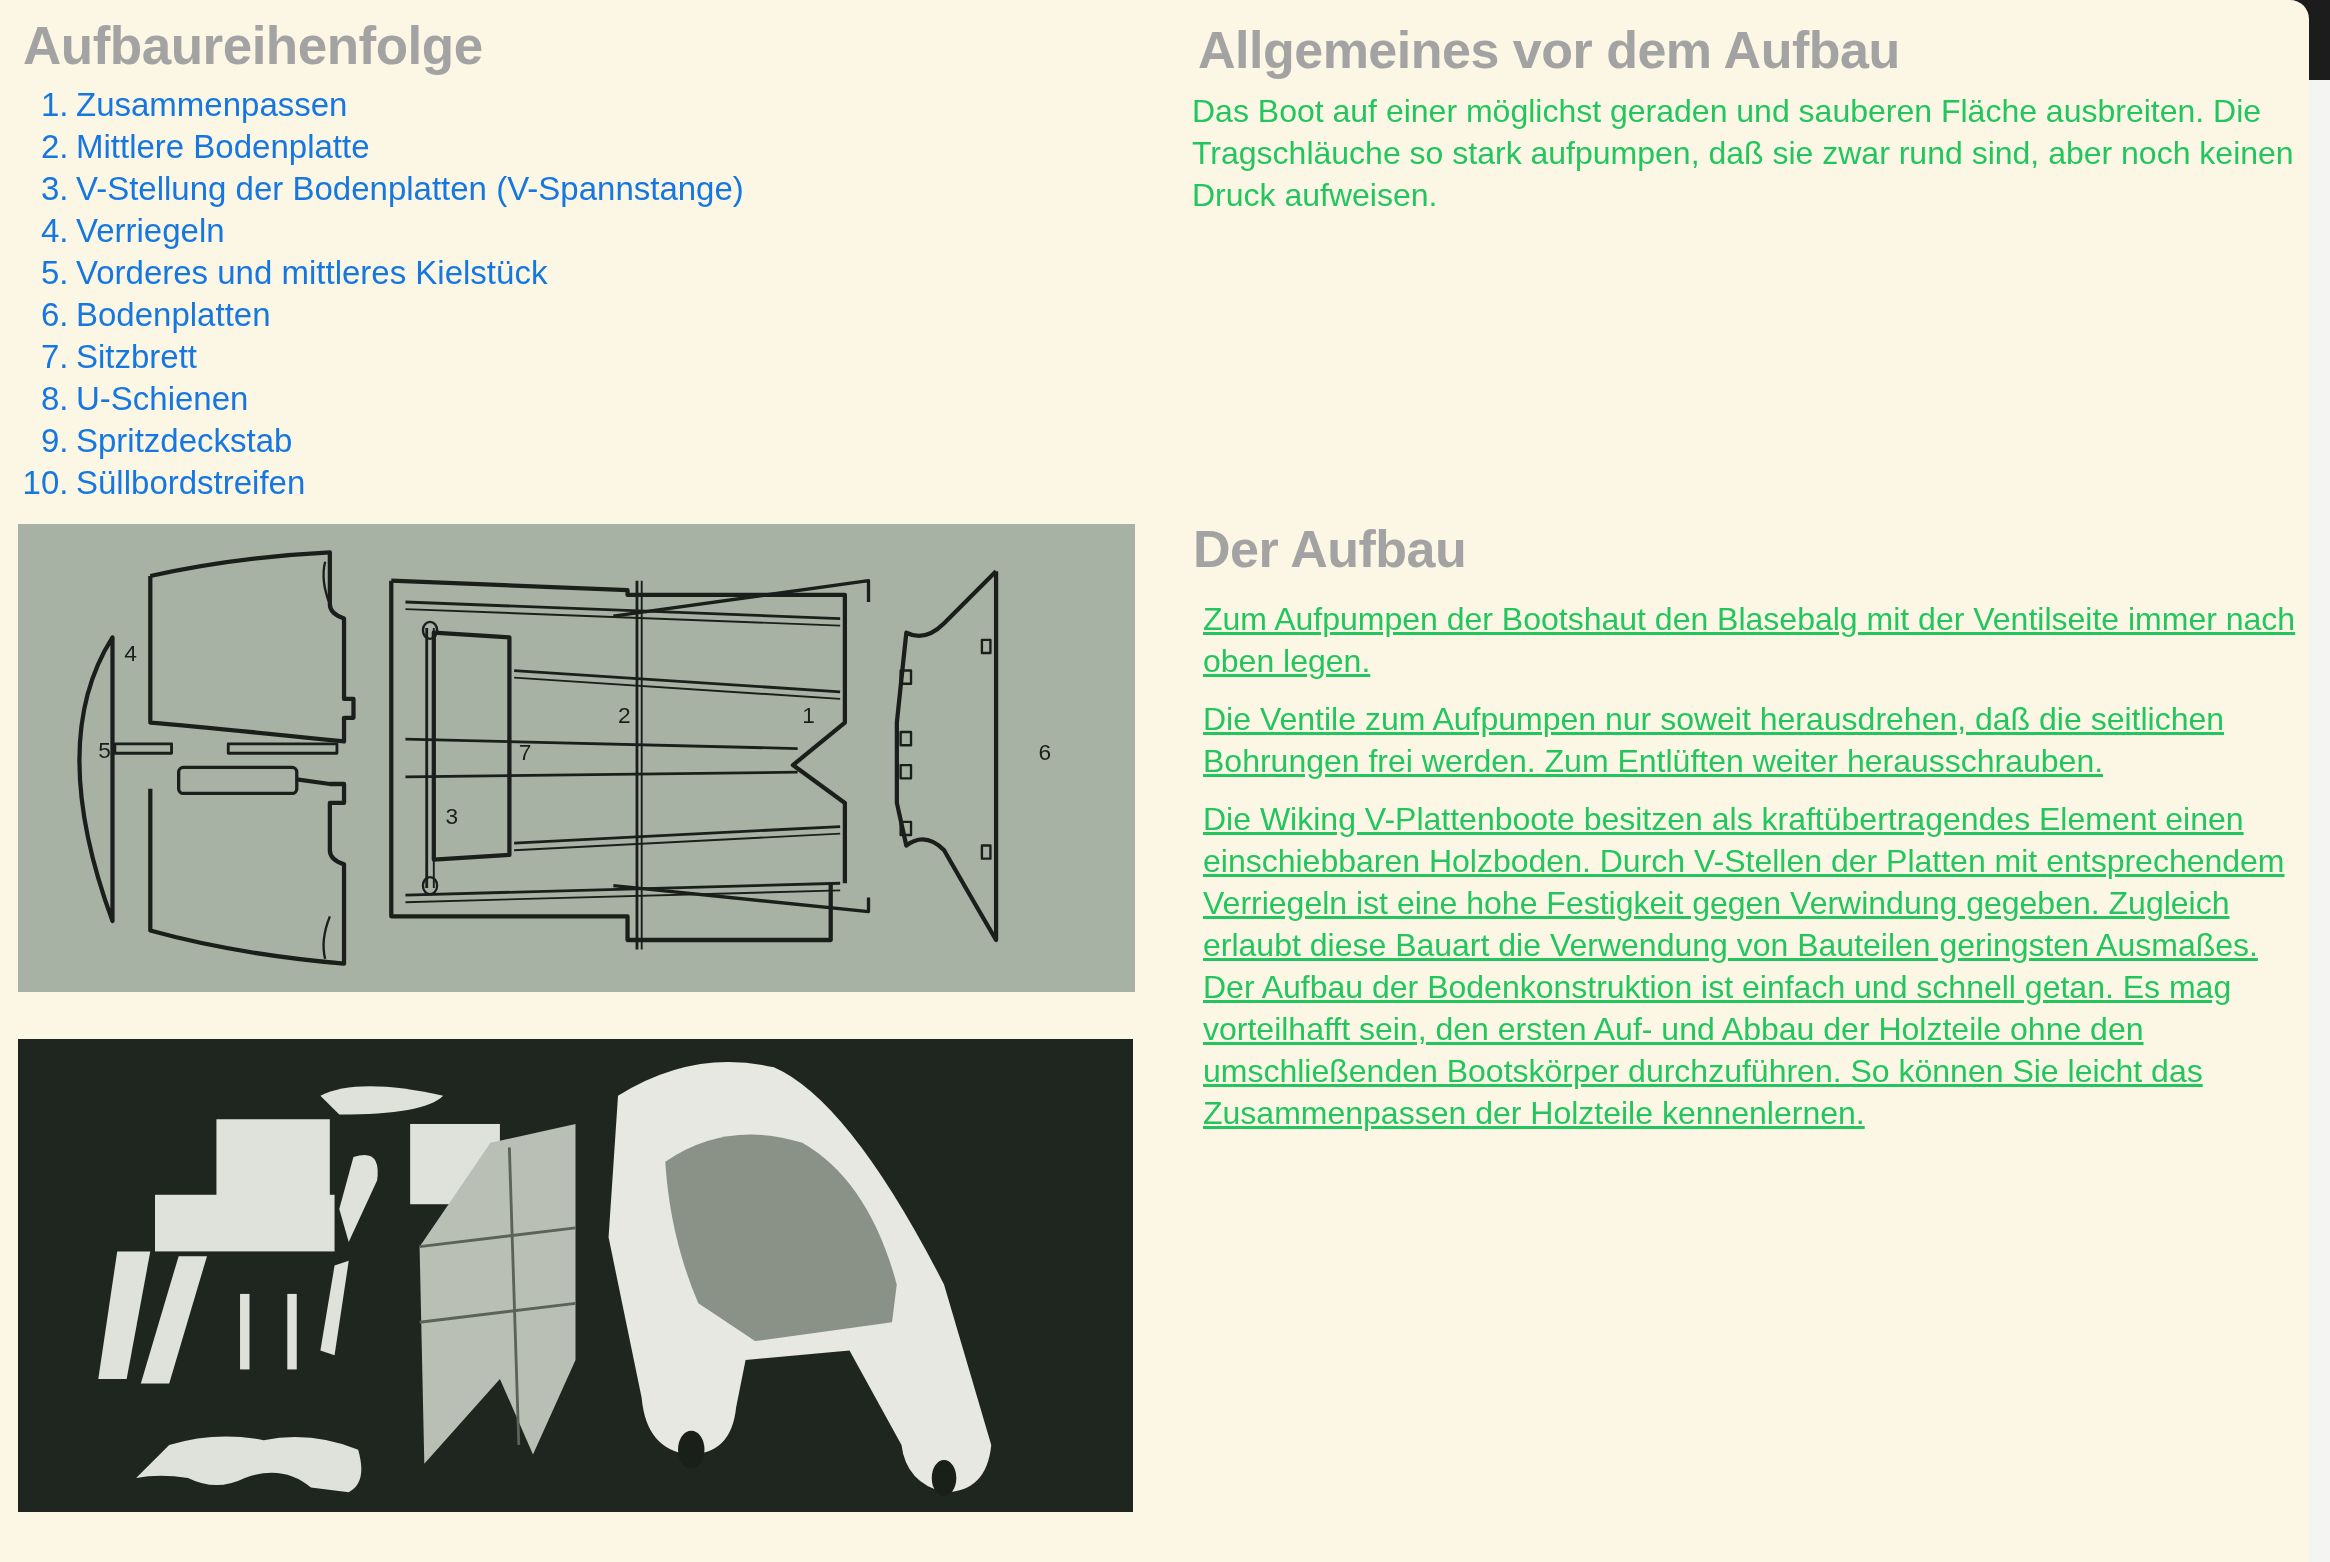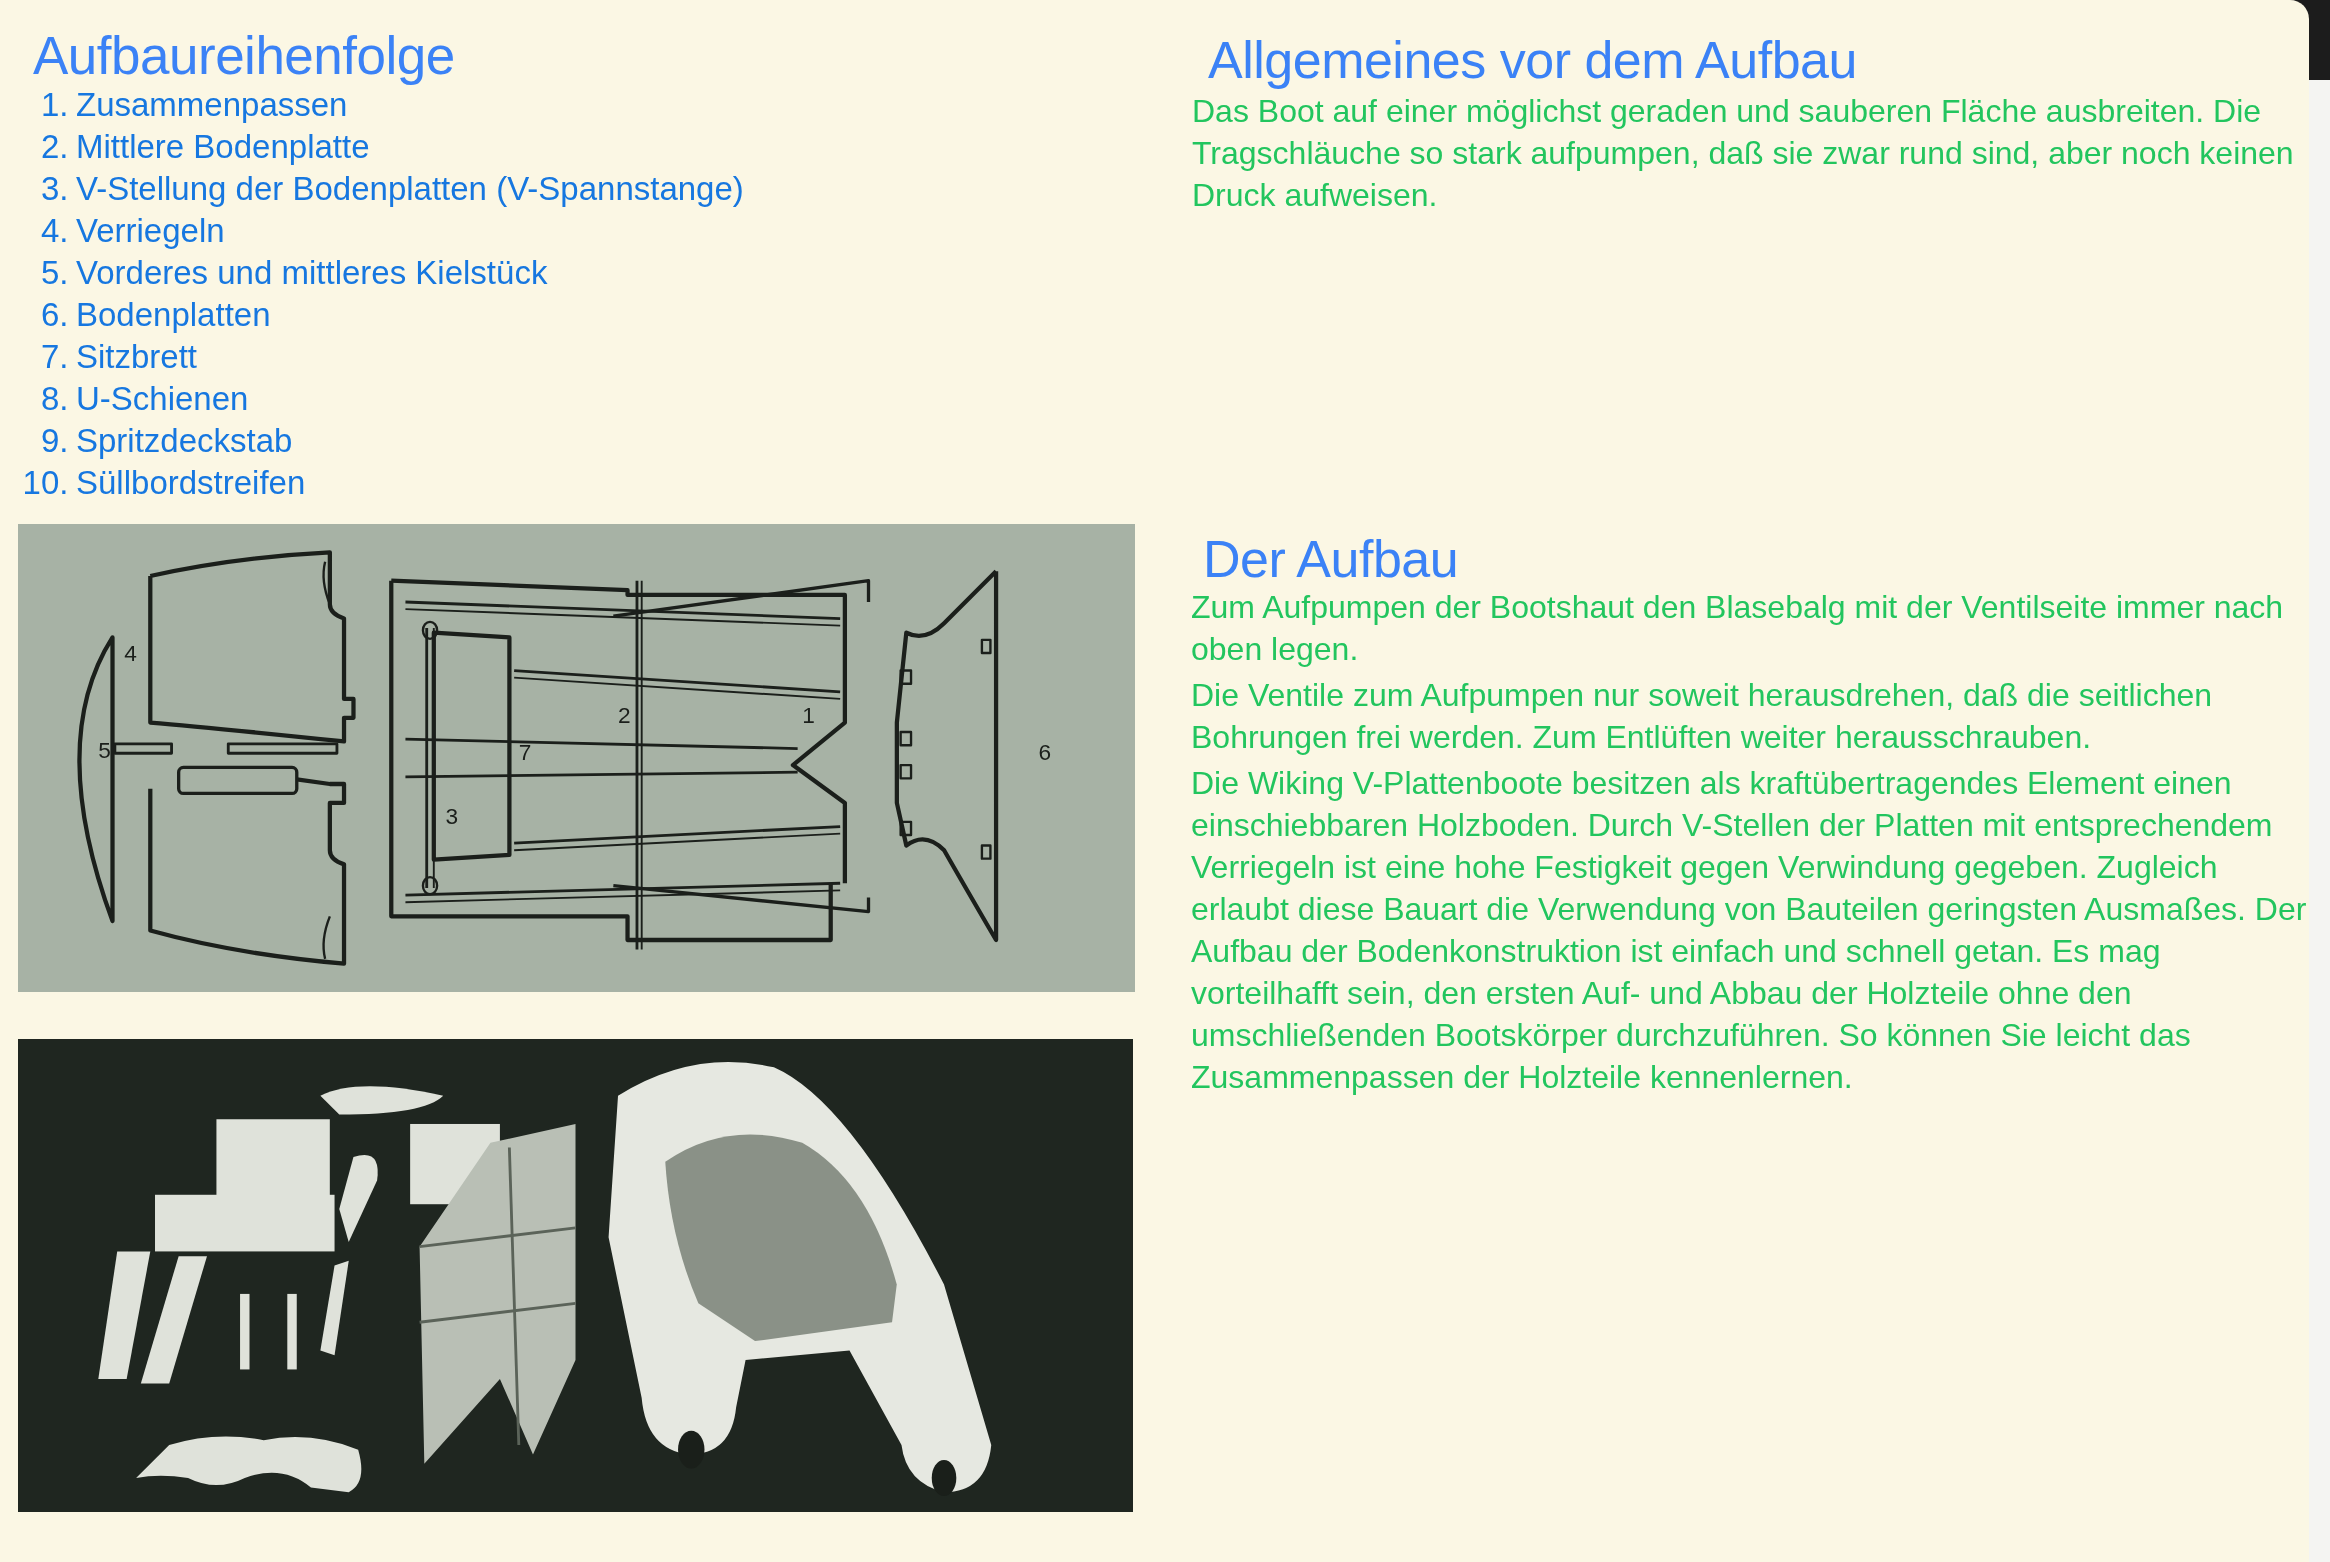--- a/index.html
+++ b/index.html
@@ -11,39 +11,39 @@
   .paper {
     position:absolute; left:0; top:0; width:2309px; height:1562px;
     background:#fbf7e4;
     border-top-right-radius:19px;
   }
   .right-strip {
     position:absolute; left:2309px; top:80px; width:21px; height:1482px;
     background:#f4f4f2;
   }
   h1.h {
-    position:absolute; margin:16px; font-weight:normal; color:#3b82f6;
+    position:absolute; margin:6px; font-weight:bold; color:#a3a3a3;
     letter-spacing:-0.5px;
   }
   #title-left { left:17px; top:9.4px; font-size:53px; }
   #title-right1 { left:1192px; top:14px; font-size:52px;text-align:right; }
   #title-right2 { left:1187px; top:513px; font-size:52px; }
 
   ol.steps {
     position:absolute; left:0; top:84px; margin:0; padding:0; list-style:none;
     font-size:33px; line-height:42px; color:#1677e0;
   }
   ol.steps li { display:flex; }
   ol.steps .num { width:76px; text-align:right; padding-right:7.6px; box-sizing:border-box; }
   .para {
     position:absolute; margin:0; color:#22c55e; font-size:32px; line-height:42px;
   }
   #p-general { left:1192px; top:90px; width:1125px; }
   #p-build { left:1187px; top:582px; width:1125px; }
-  #p-build p { margin:4px; }
+  #p-build p { margin:16px;text-decoration:underline; }
 
   .diagram {
     position:absolute; left:18px; top:524px; width:1117px; height:468px;
     background:#a7b2a5;
   }
   .diagram svg { width:100%; height:100%; }
   .photo {
     position:absolute; left:18px; top:1039px; width:1115px; height:473px;
     background:#1e241f;
   }

